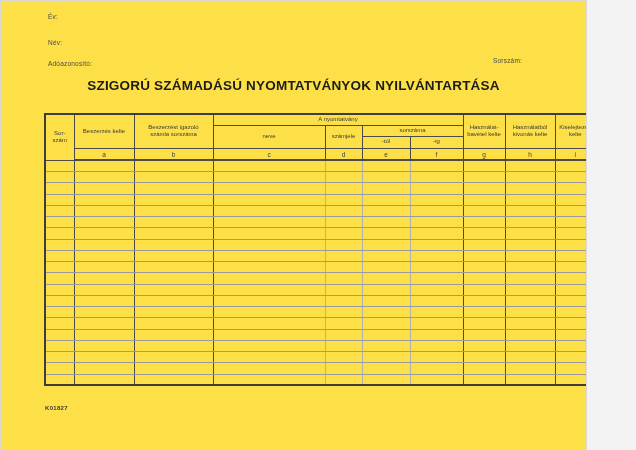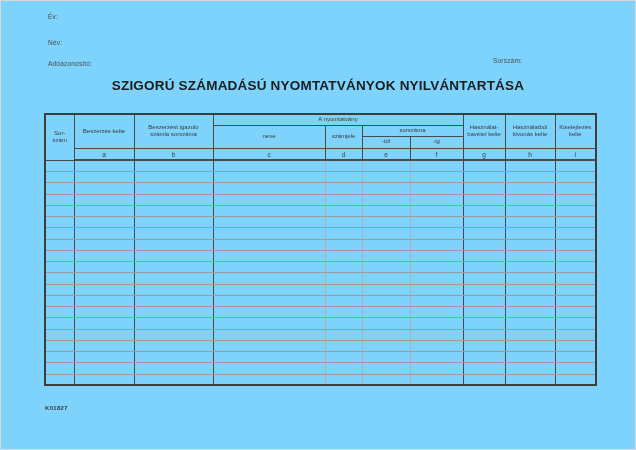--- a/index.html
+++ b/index.html
@@ -1,23 +1,23 @@
 <!DOCTYPE html>
 <html><head>
 <meta charset="utf-8">
 <style>
   * { margin: 0; padding: 0; box-sizing: border-box; }
   html, body { background: #f3f3f3; }
   body { font-family: "Liberation Sans", sans-serif; }
 
   .page {
     position: relative;
-    width: 636px;
+    width: 587px;
     height: 450px;
-    background: #7dd3fc;
+    background: #fde047;
     border: 1px solid #d9d9d9;
     overflow: hidden;
     color: #3a3a3a;
   }
 
   .field-label {
     position: absolute;
     font-size: 6.5px;
     color: #4a4a4a;
     letter-spacing: 0.2px;

